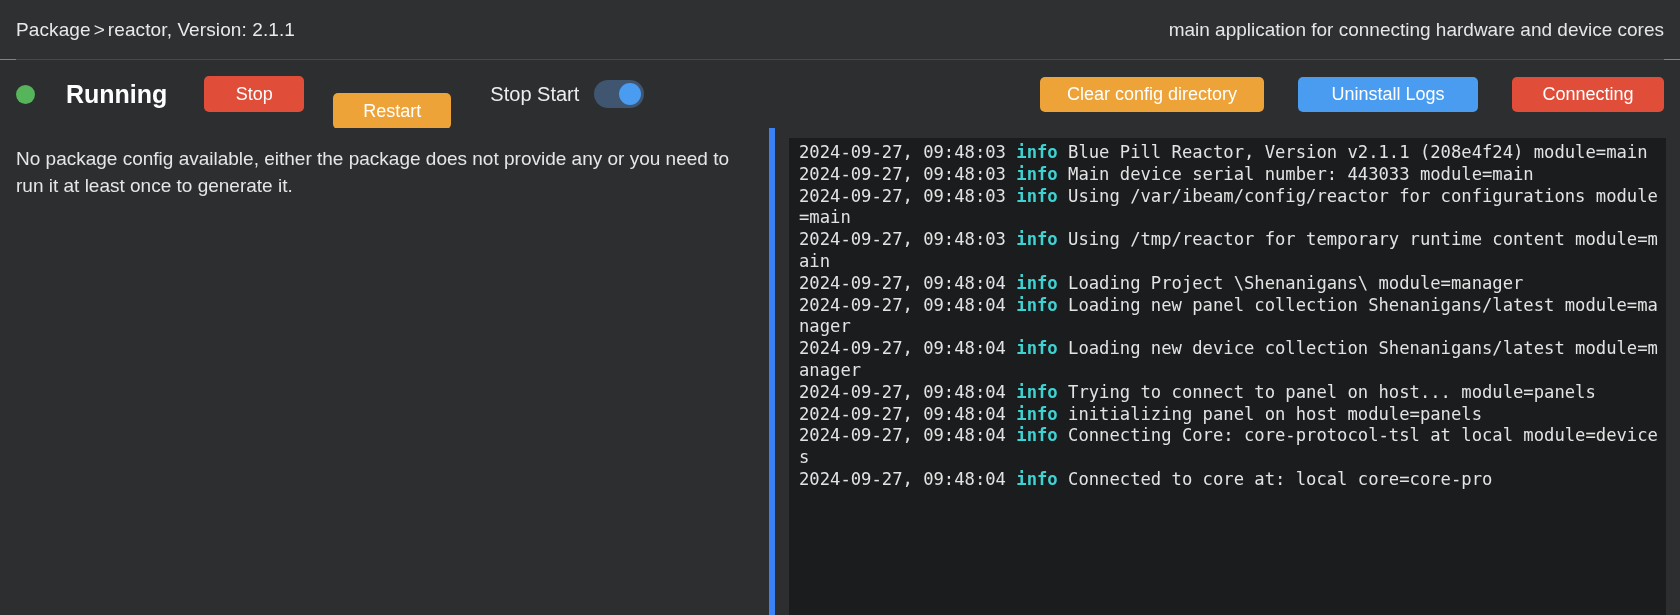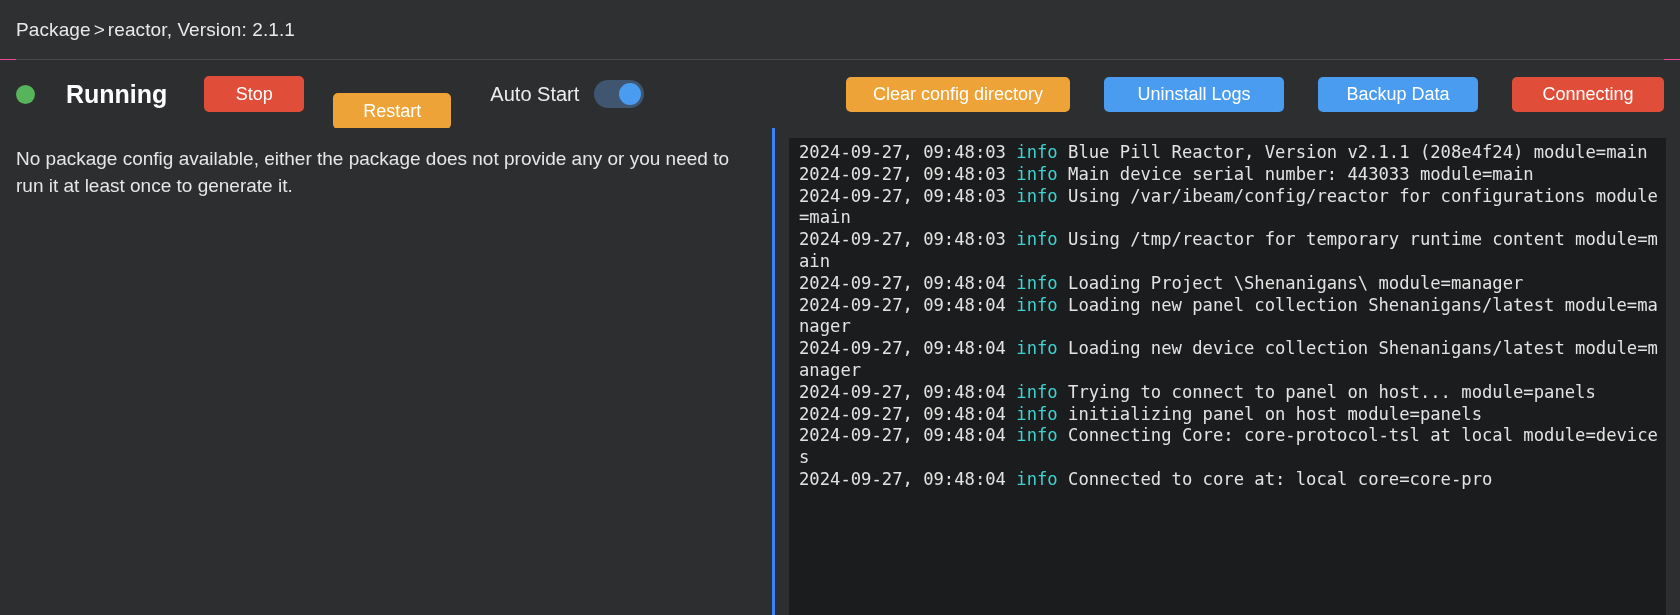--- a/index.html
+++ b/index.html
@@ -189,21 +189,21 @@
   .body {
     flex: 1 1 auto;
     display: flex;
     min-height: 0;
     position: relative;
   }
   .config-pane {
     width: 775px;
     flex: 0 0 775px;
     padding: 18px 22px 0 16px;
-    border-right: 3px solid #3b82f6;
+    border-right: 6px solid #3b82f6;
     background: #2c2e30;
   }
   .config-msg {
     font-size: 19px;
     line-height: 1.42;
     color: #e6e6e6;
   }
 
   .log-pane {
     flex: 1 1 auto;
@@ -218,51 +218,51 @@
     overflow: hidden;
     font-family: "DejaVu Sans Mono", "Liberation Mono", monospace;
     font-size: 17.2px;
     line-height: 21.8px;
     color: #e3e3e3;
     word-break: break-all;
     white-space: pre-wrap;
   }
   .log-line { display: block; }
   .log-ts { color: #e3e3e3; }
-  .lvl-info { color: #3fd2d2; font-weight: normal; }
+  .lvl-info { color: #3fd2d2; font-weight: bold; }
   .log-msg { color: #e3e3e3; }
 </style>
 </head>
 <body>
 
 <div id="app">
 
   <div class="header">
     <div class="breadcrumb"><span>Package</span><span class="sep">&gt;</span><span>reactor, Version: 2.1.1</span></div>
+    <div class="header-desc">main application for connecting hardware and device cores</div>
   </div>
   <div class="header-rule"></div>
 
   <div class="toolbar">
     <div class="toolbar-left">
       <div class="status-dot" style="background: rgb(86, 180, 90);"></div>
       <div class="status-label">Running</div>
       <button class="btn btn-stop">Stop</button>
       <button class="btn btn-restart">Restart</button>
       <div class="autostart-wrap">
-        <span class="autostart-label">Auto Start</span>
+        <span class="autostart-label">Stop Start</span>
         <div class="toggle">
           <div class="knob"></div>
         </div>
       </div>
     </div>
 
     <div class="toolbar-right">
       <button class="btn btn-clear">Clear config directory</button>
       <button class="btn btn-download">Uninstall Logs</button>
-      <button class="btn btn-backup">Backup Data</button>
       <button class="btn btn-uninstall">Connecting</button>
     </div>
 
     <div class="highlight-box" style="border-color: rgb(239, 59, 33);"></div>
   </div>
 
   <div class="body">
     <div class="config-pane">
       <div class="config-msg">No package config available, either the package does not provide any or you need to run it at least once to generate it.</div>
     </div>

